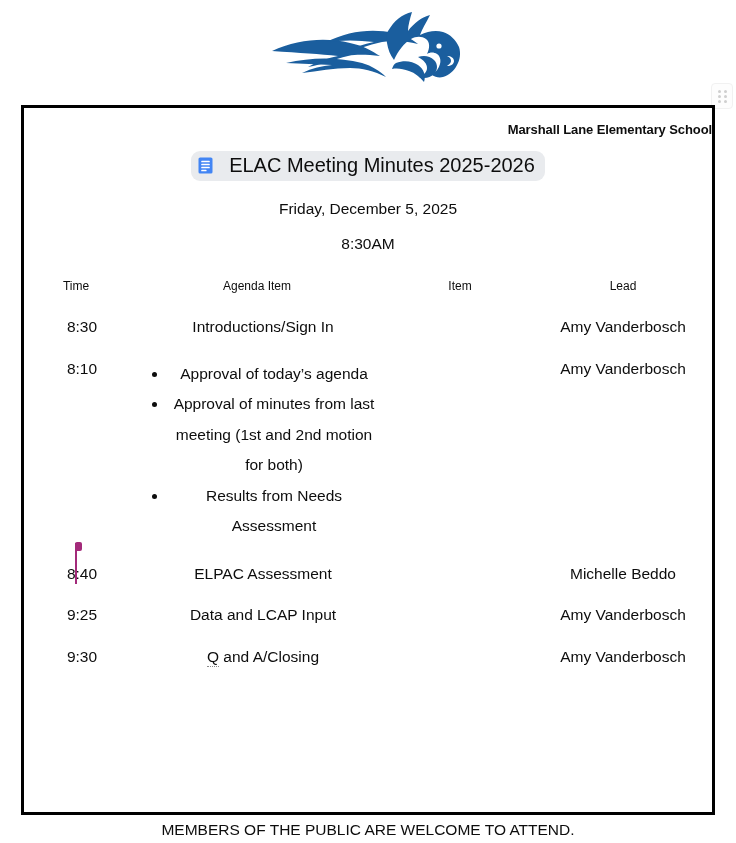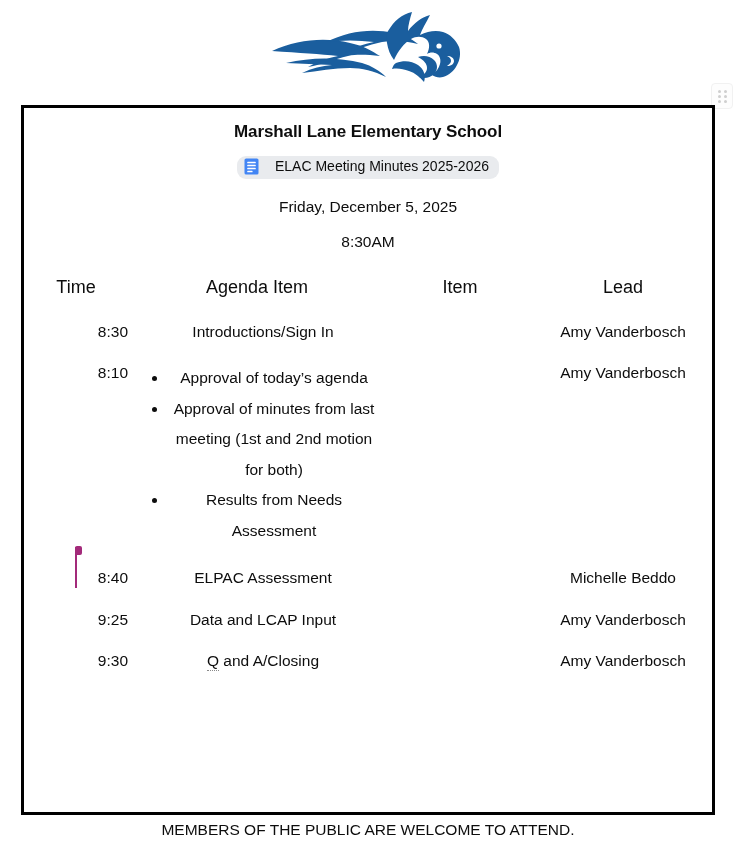--- a/index.html
+++ b/index.html
@@ -69,22 +69,22 @@
 
   .doc-inner {
     position: absolute;
     left: 0; top: 0;
     width: 688px;
     padding: 0;
   }
 
   
   .school-title {
-    text-align: center;
-    font-size: 17px;
+    text-align: right;
+    font-size: 13px;
     font-weight: bold;
     letter-spacing: -0.1px;
     margin-top: 14px;
   }
 
   .sub-line {
     text-align: center;
     font-size: 15.5px;
     margin-top: 0;
   }
@@ -97,21 +97,21 @@
     text-align: center;
     margin-top: 14px;
   }
   .doc-chip {
     display: inline-flex;
     align-items: center;
     gap: 16px;
     background: #e9ebee;
     border-radius: 9px;
     padding: 2px 10px 3px 7px;
-    font-size: 14px;
+    font-size: 20px;
     line-height: 1.25;
     color: #0d0d0d;
     cursor: pointer;
     vertical-align: middle;
   }
   .docs-icon {
     width: 15px; height: 17px;
     flex: 0 0 auto;
     display: block;
   }
@@ -123,33 +123,33 @@
     margin-top: 26px;
     table-layout: fixed;
   }
   .agenda-table col.c-time  { width: 104px; }
   .agenda-table col.c-item  { width: 258px; }
   .agenda-table col.c-links { width: 148px; }
   .agenda-table col.c-lead  { width: 178px; }
 
   .agenda-table th {
     font-weight: normal;
-    font-size: 18px;
+    font-size: 12px;
     text-align: center;
     padding: 0 0 12px 0;
     vertical-align: top;
   }
   .agenda-table td {
     font-size: 15.5px;
     vertical-align: top;
     padding: 14px 0 12px 0;
     line-height: 1.0;
   }
   td.time-cell {
-    text-align: right;
+    text-align: center;
     padding-left: 12px;
     position: relative;
   }
   td.item-cell {
     text-align: center;
     padding-left: 18px;
     padding-right: 6px;
   }
   td.links-cell { text-align: center; }
   td.lead-cell  { text-align: center; }

